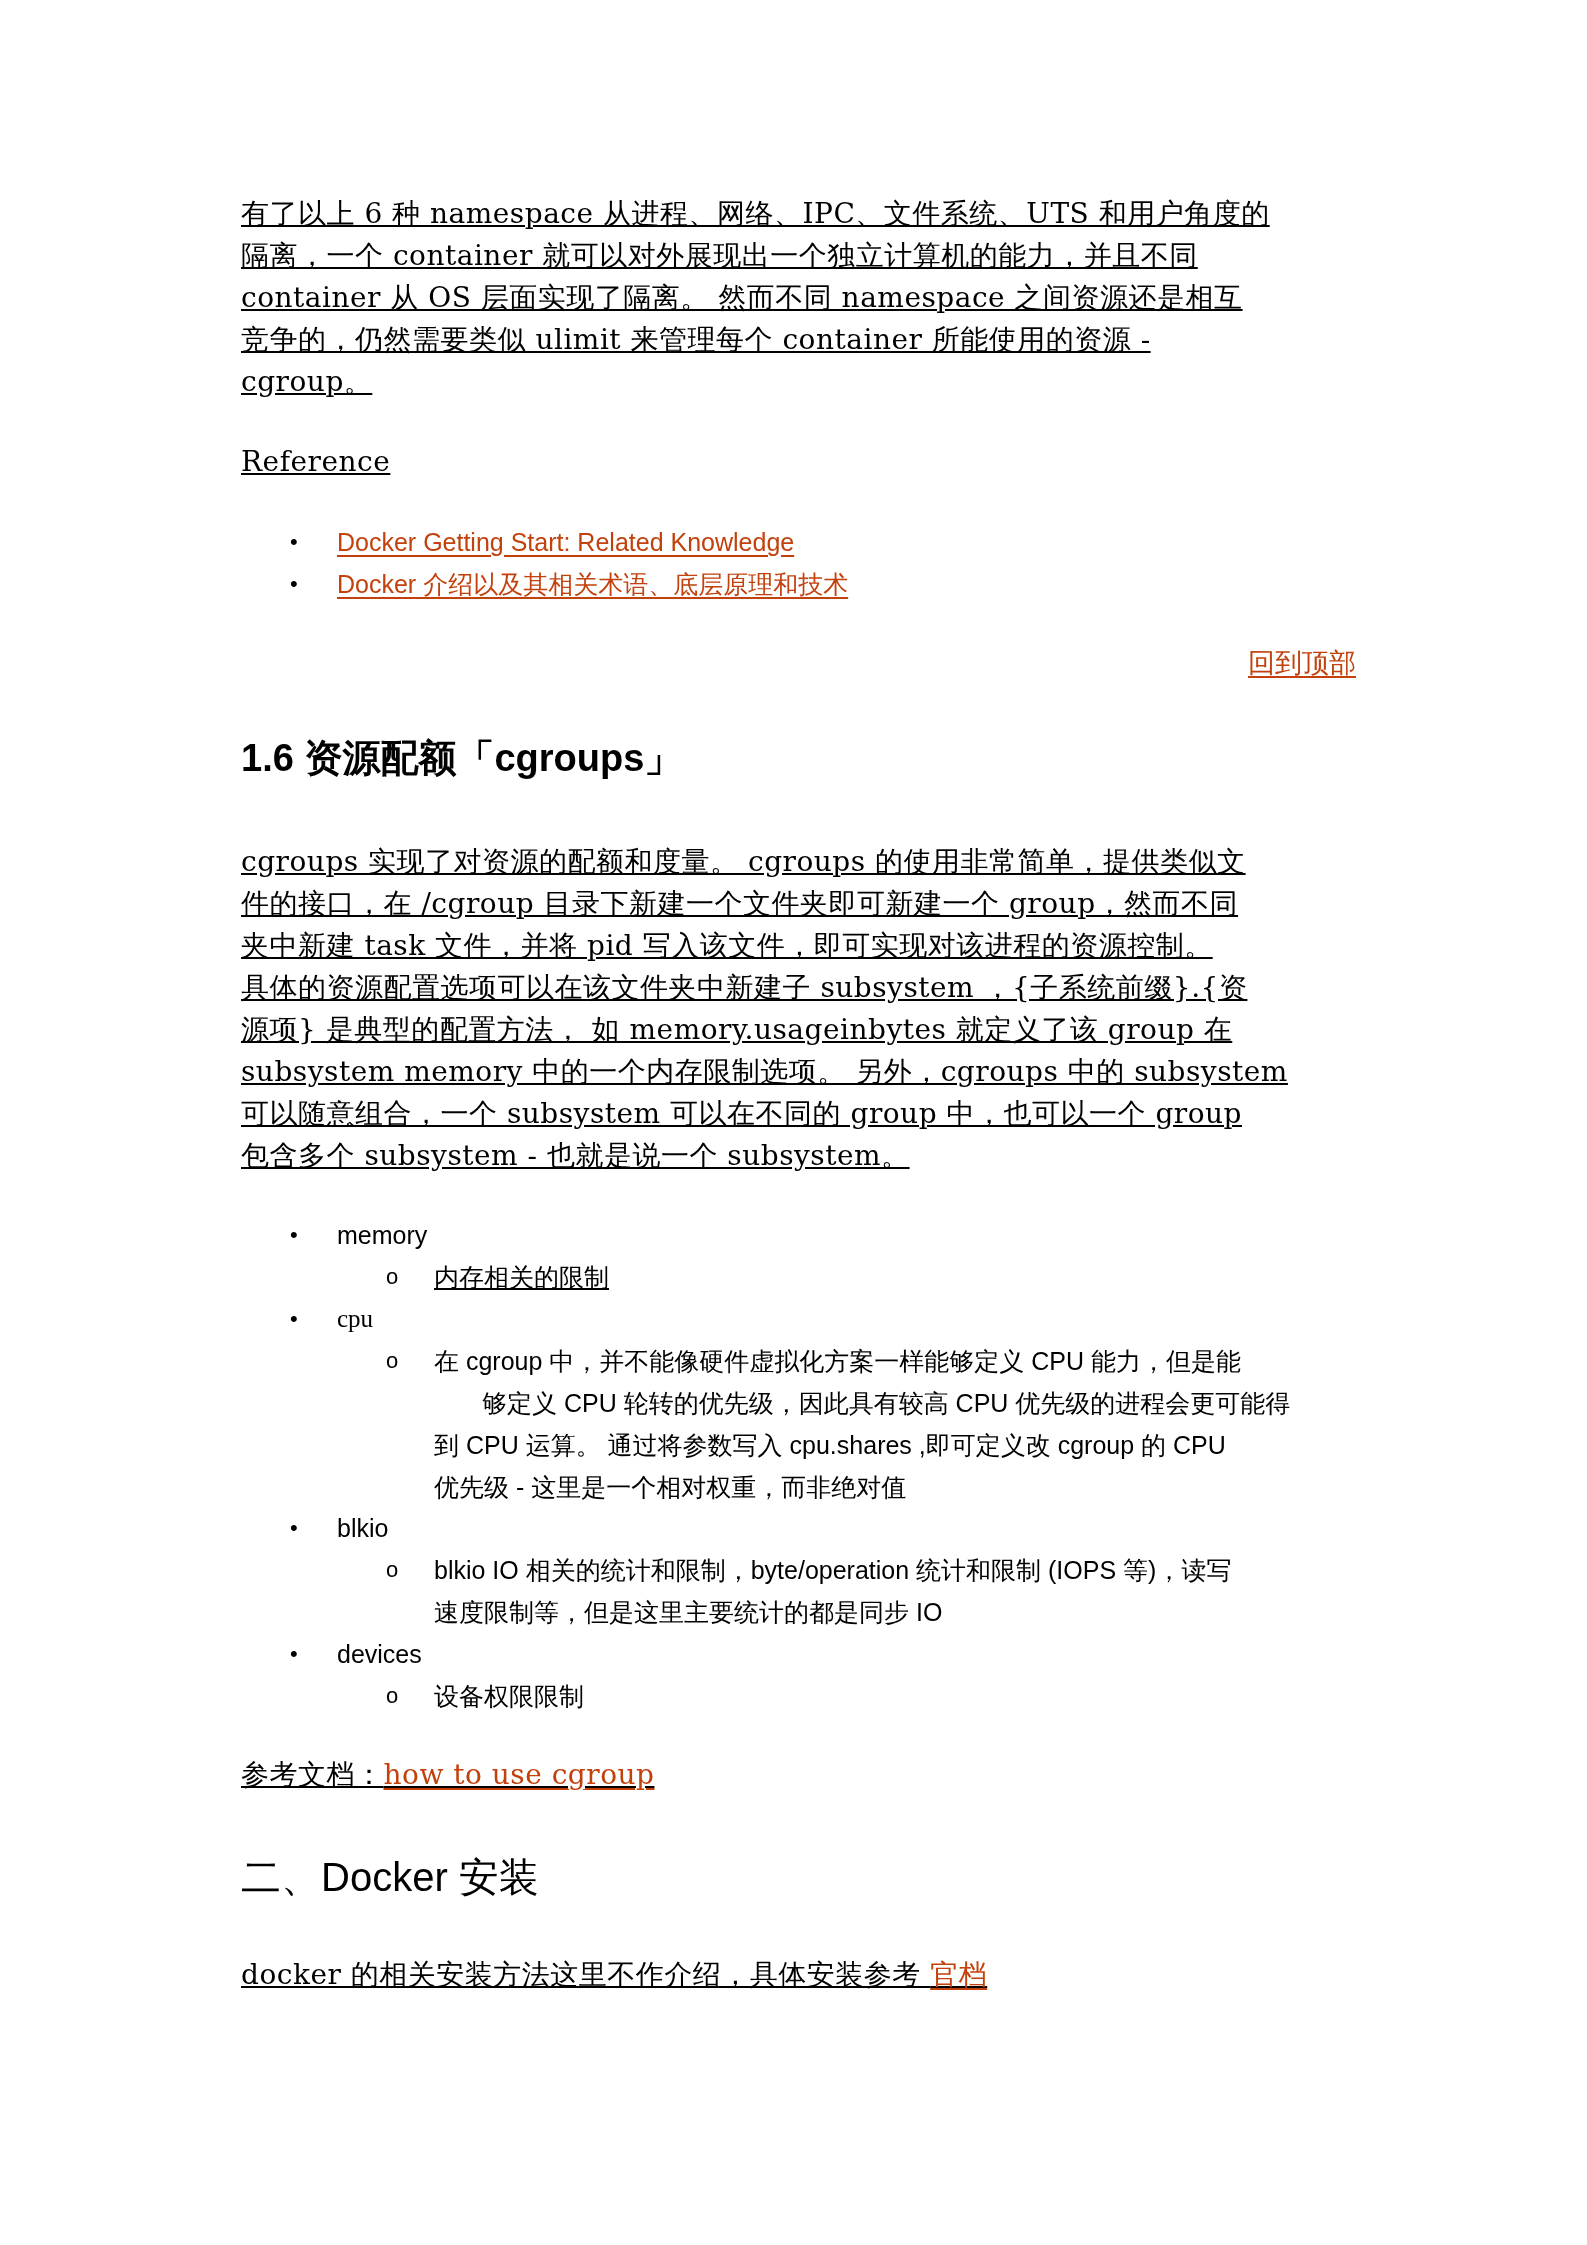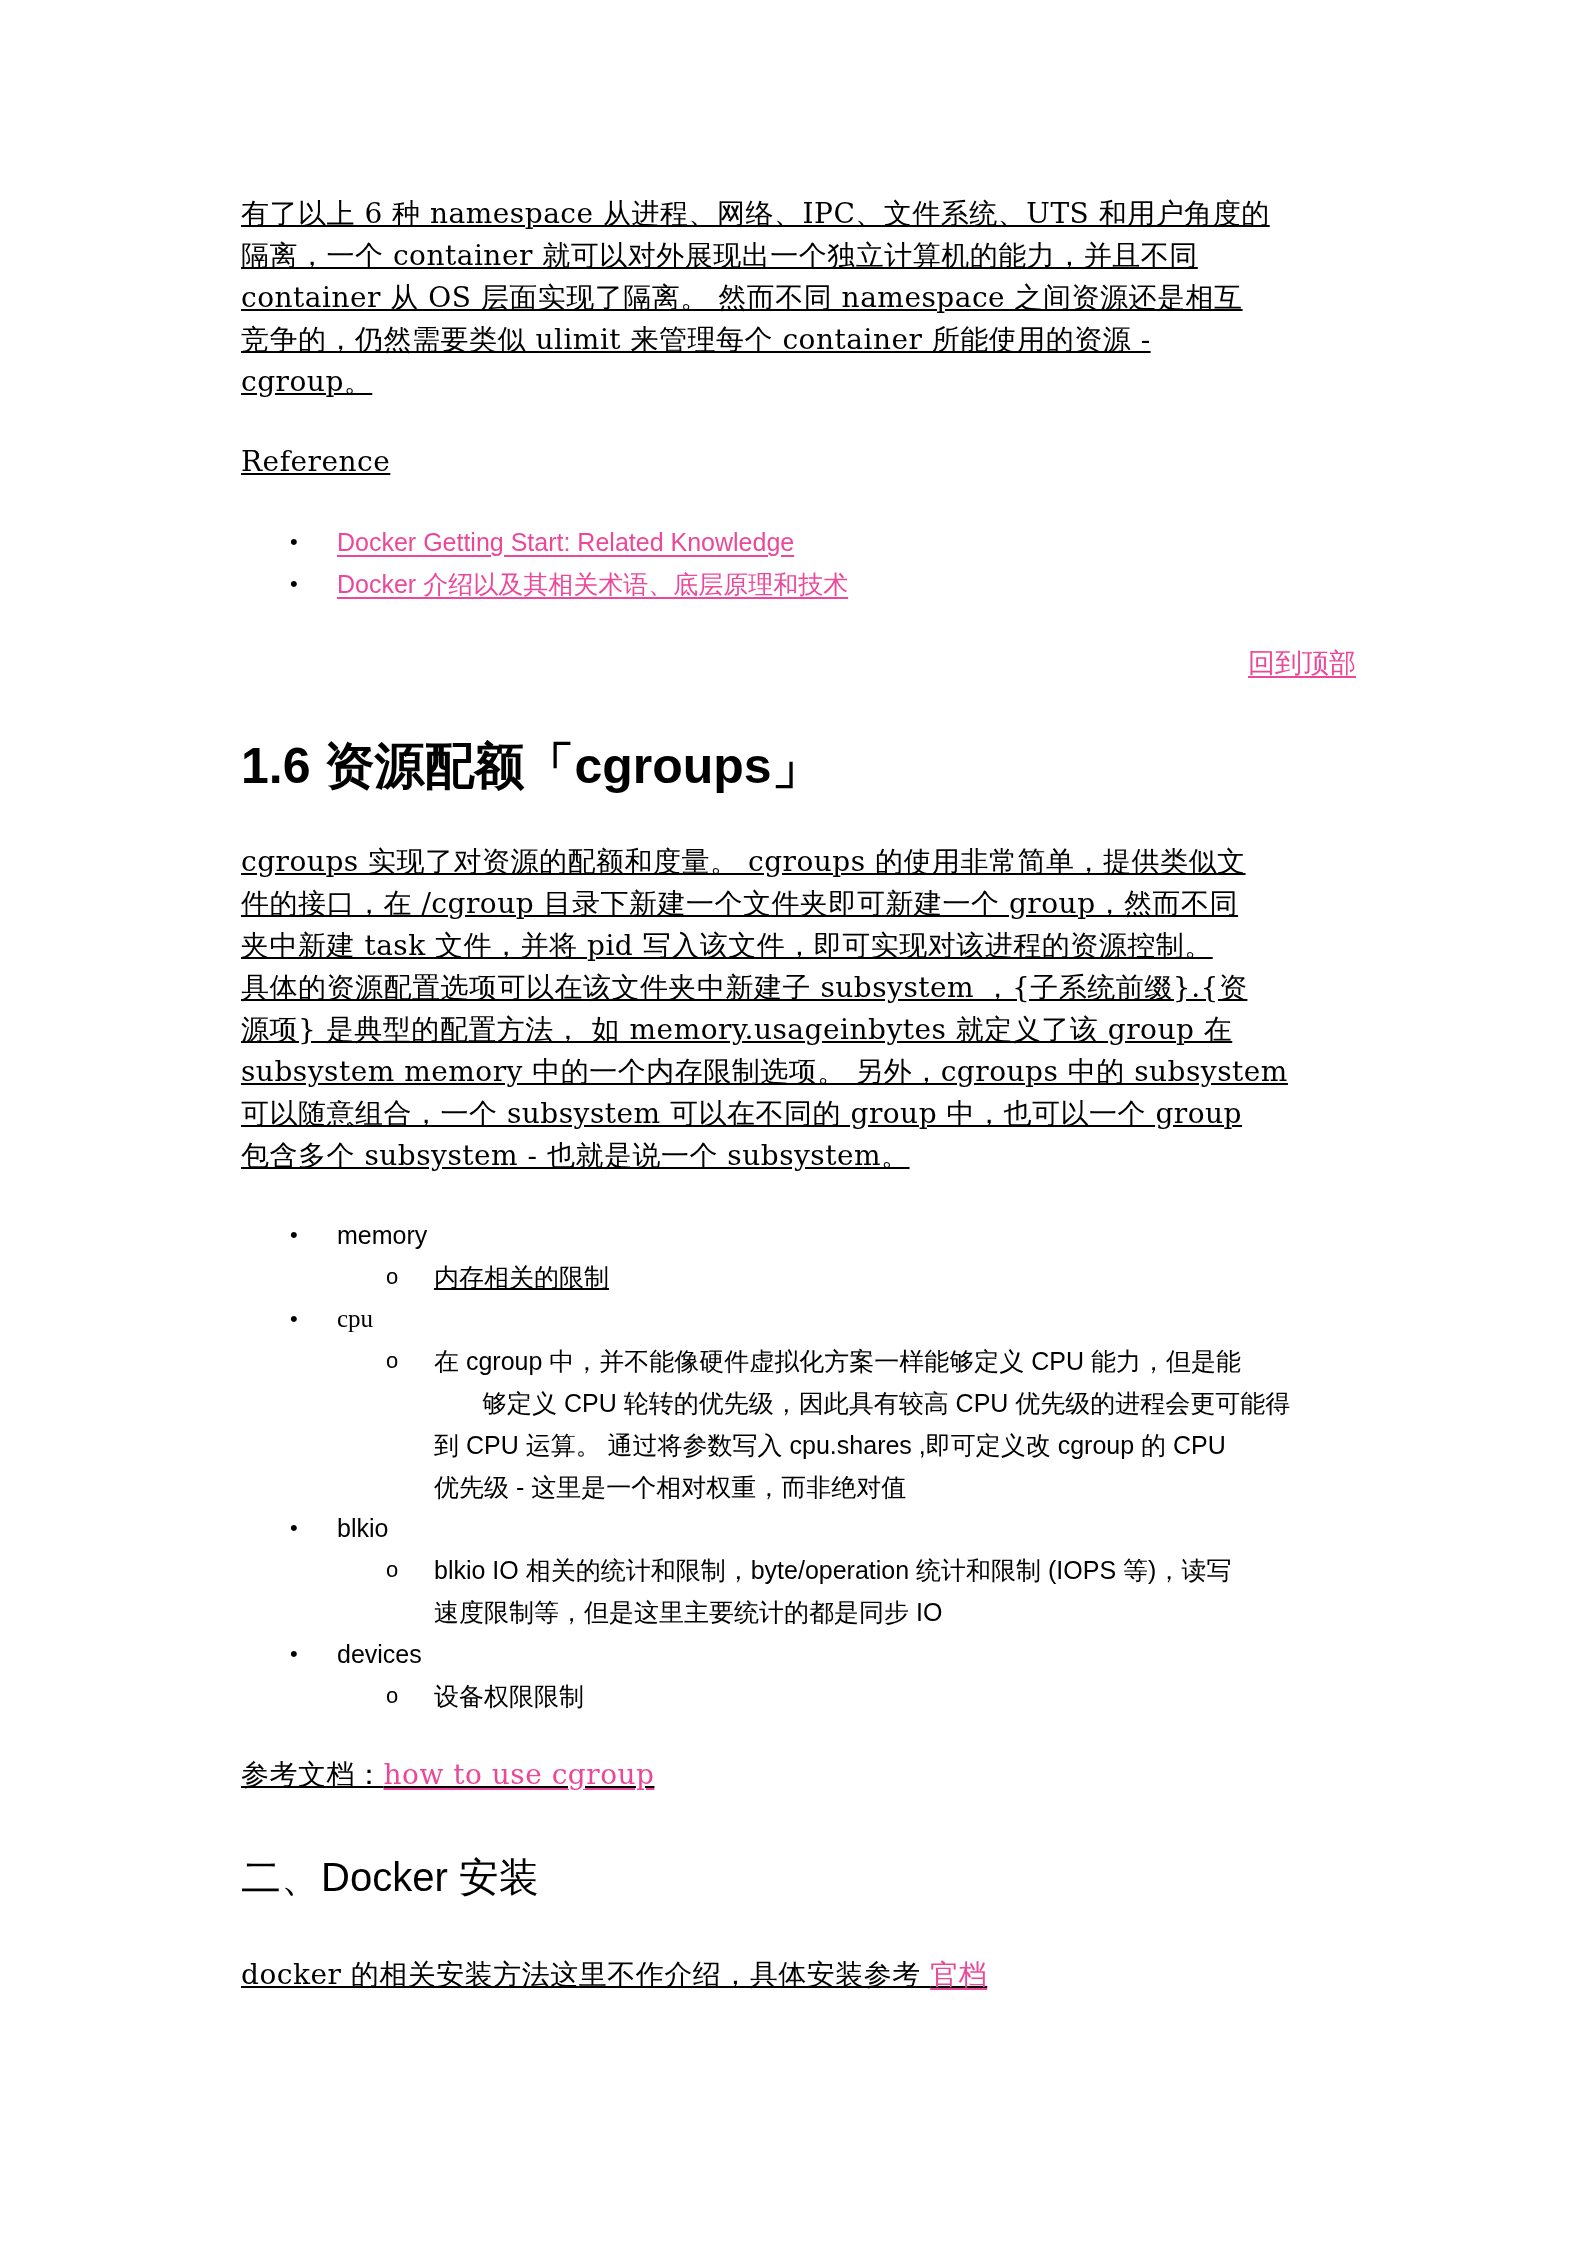--- a/index.html
+++ b/index.html
@@ -1,25 +1,25 @@
 <!DOCTYPE html>
 <html><head>
 <meta charset="utf-8">
 <style>
   html, body { margin: 0; padding: 0; background: #ffffff; }
   body { width: 1587px; height: 2245px; position: relative; overflow: hidden; color: #000; }
   .serif { font-family: "DejaVu Serif", "Liberation Serif", serif; }
   .sans  { font-family: "Liberation Sans", "DejaVu Sans", sans-serif; }
   .abs { position: absolute; white-space: nowrap; }
   .body-line { font-size: 28px; line-height: 42px; letter-spacing: 0.5px; text-decoration: underline; }
-  .link { color: #ec4899; text-decoration: underline; text-decoration-thickness: 2px; text-underline-offset: 4px; }
+  .link { color: #c2410c; text-decoration: underline; text-decoration-thickness: 2px; text-underline-offset: 4px; }
   .list-text { font-size: 25px; line-height: 42px; }
   .bullet { font-size: 22px; line-height: 42px; }
   .circle { font-size: 22px; line-height: 42px; }
-  h2 { margin: 0; font-weight: bold; font-size: 50px; }
+  h2 { margin: 0; font-weight: bold; font-size: 38px; }
   .h1 { font-size: 40px; font-weight: normal; }
 </style>
 </head>
 <body>
 
 <div>
   <div class="abs serif body-line" style="left:241px; top:193px;">有了以上 6 种 namespace 从进程、网络、IPC、文件系统、UTS 和用户角度的</div>
   <div class="abs serif body-line" style="left:241px; top:235px;">隔离，一个 container 就可以对外展现出一个独立计算机的能力，并且不同</div>
   <div class="abs serif body-line" style="left:241px; top:277px;">container 从 OS 层面实现了隔离。 然而不同 namespace 之间资源还是相互</div>
   <div class="abs serif body-line" style="left:241px; top:319px;">竞争的，仍然需要类似 ulimit 来管理每个 container 所能使用的资源 -</div>

